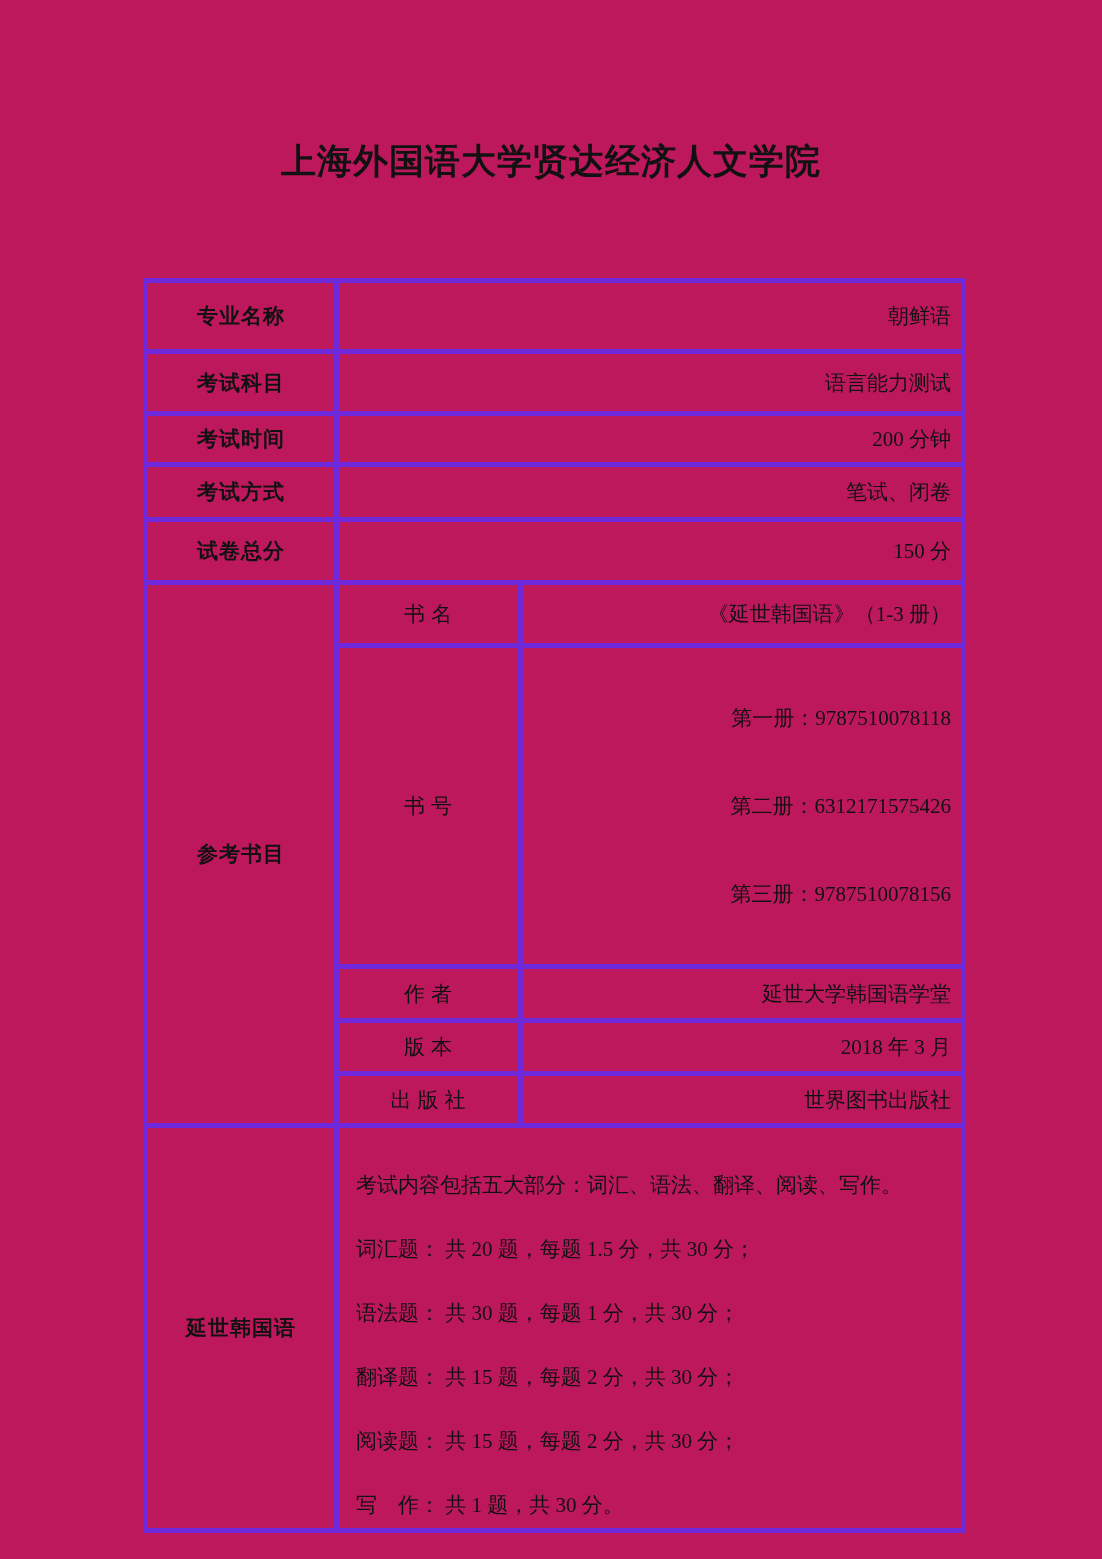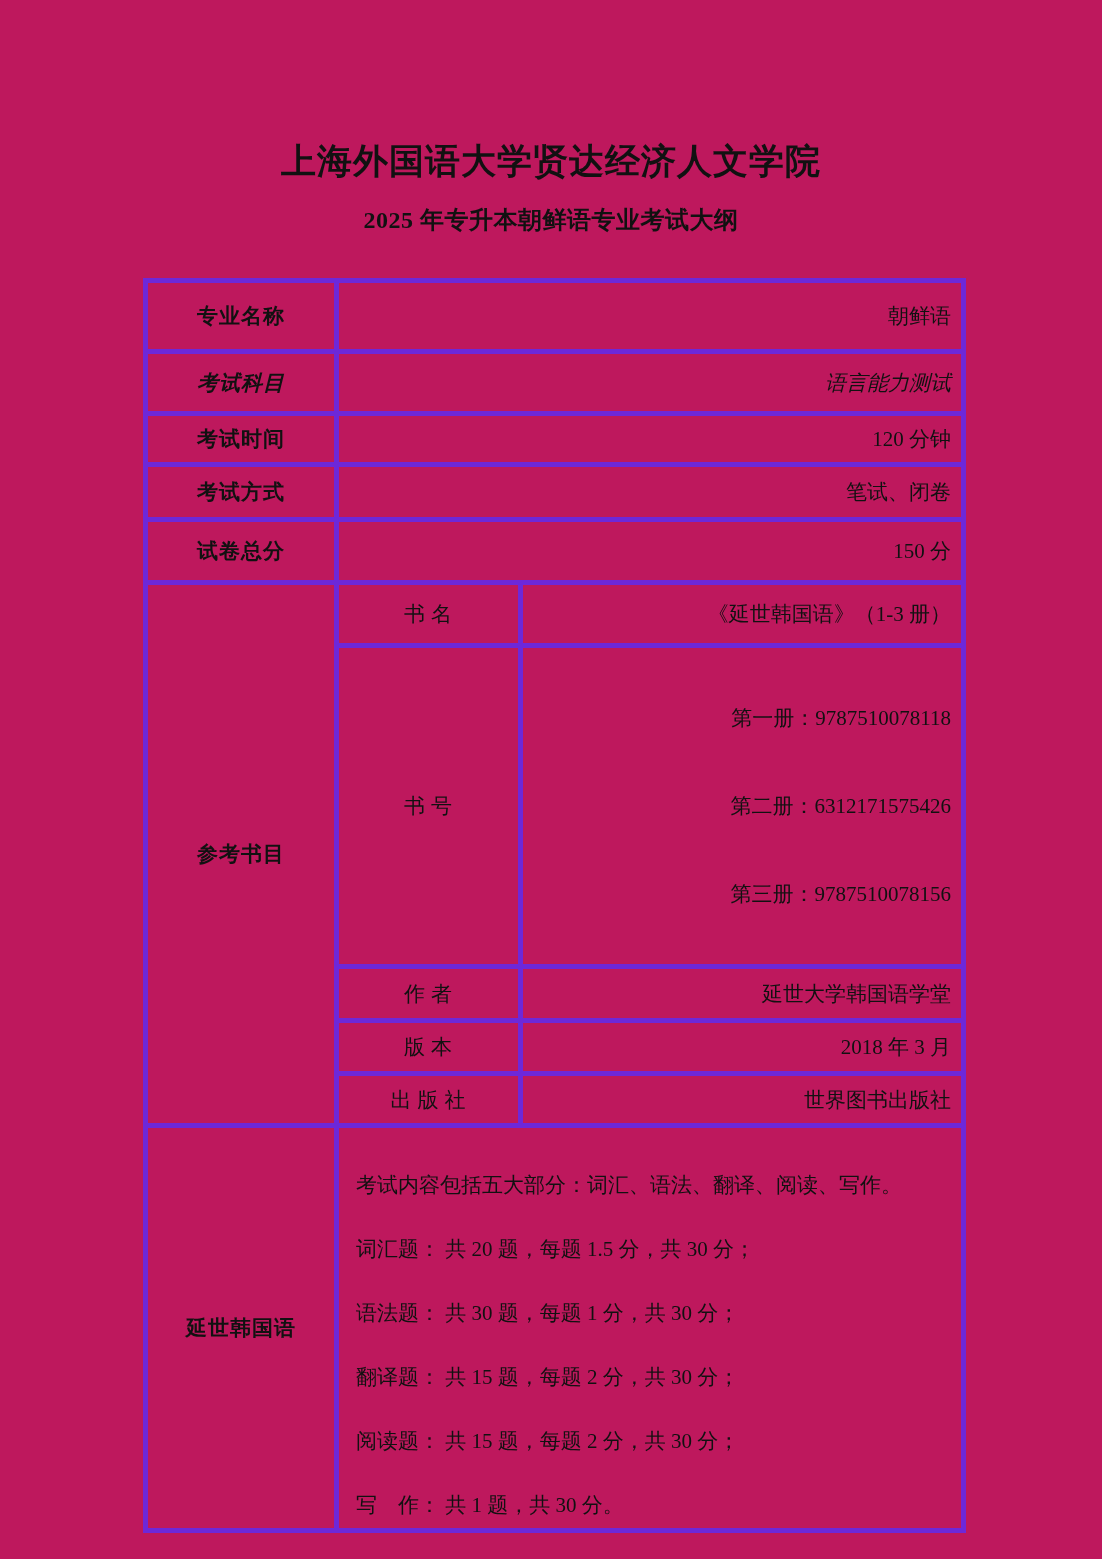--- a/index.html
+++ b/index.html
@@ -66,21 +66,21 @@
     padding-left: 6px;
     margin-left: 48px;
   }
   td.value-cell {
     text-align: right;
     padding-left: 15px;
     padding-right: 10px;
     white-space: pre-wrap;
   }
   .h71  { height: 71px; }
-  .h62  { height: 62px; font-style: italic; }
+  .h62  { height: 62px; }
   .h51  { height: 51px; padding-left: 30px; }
   .h55  { height: 55px; margin-top: 46px; }
   .h63  { height: 63px; }
   .h163 { height: 163px; }
   .h54  { height: 54px; }
   .h53  { height: 53px; }
   .h52  { height: 52px; padding-left: 41px; }
   .isbn-line {
     line-height: 38px;
     white-space: pre-wrap;
@@ -97,21 +97,20 @@
     line-height: 28px;
     white-space: pre-wrap;
   }
 </style>
 </head>
 <body>
 
 <div class="page">
 
   <div class="doc-title">上海外国语大学贤达经济人文学院</div>
-  <div class="doc-subtitle">2025 年专升本朝鲜语专业考试大纲</div>
 
   <table class="exam-table">
     <colgroup>
       <col style="width:191px">
       <col style="width:184px">
       <col style="width:443px">
     </colgroup>
 
     <tbody>
         <tr class="h71">
@@ -119,21 +118,21 @@
       <td class="value-cell" colspan="2">朝鲜语</td>
     </tr>
 
     <tr class="h62">
       <td class="label-cell">考试科目</td>
       <td class="value-cell" colspan="2">语言能力测试</td>
     </tr>
 
     <tr class="h51">
       <td class="label-cell">考试时间</td>
-      <td class="value-cell" colspan="2">120 分钟</td>
+      <td class="value-cell" colspan="2">200 分钟</td>
     </tr>
 
     <tr class="h55">
       <td class="label-cell">考试方式</td>
       <td class="value-cell" colspan="2">笔试、闭卷</td>
     </tr>
 
     <tr class="h63">
       <td class="label-cell">试卷总分</td>
       <td class="value-cell" colspan="2">150 分</td>

